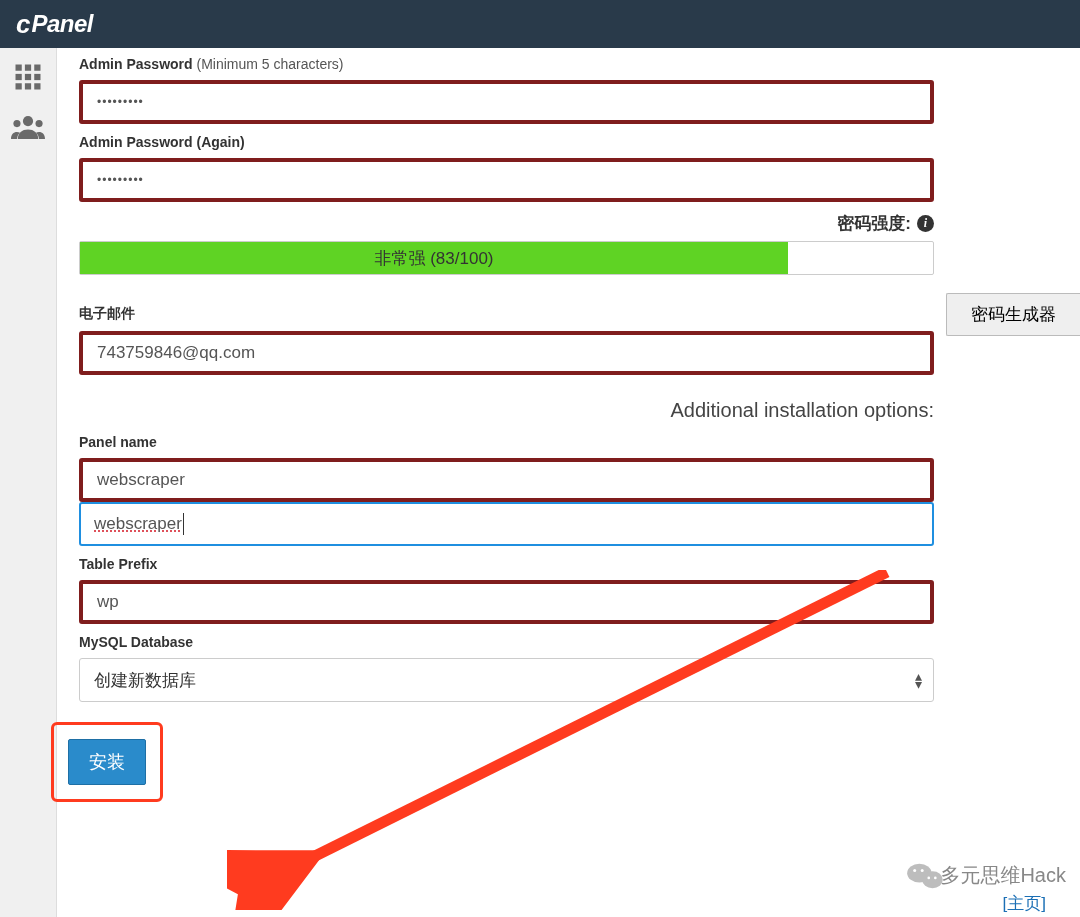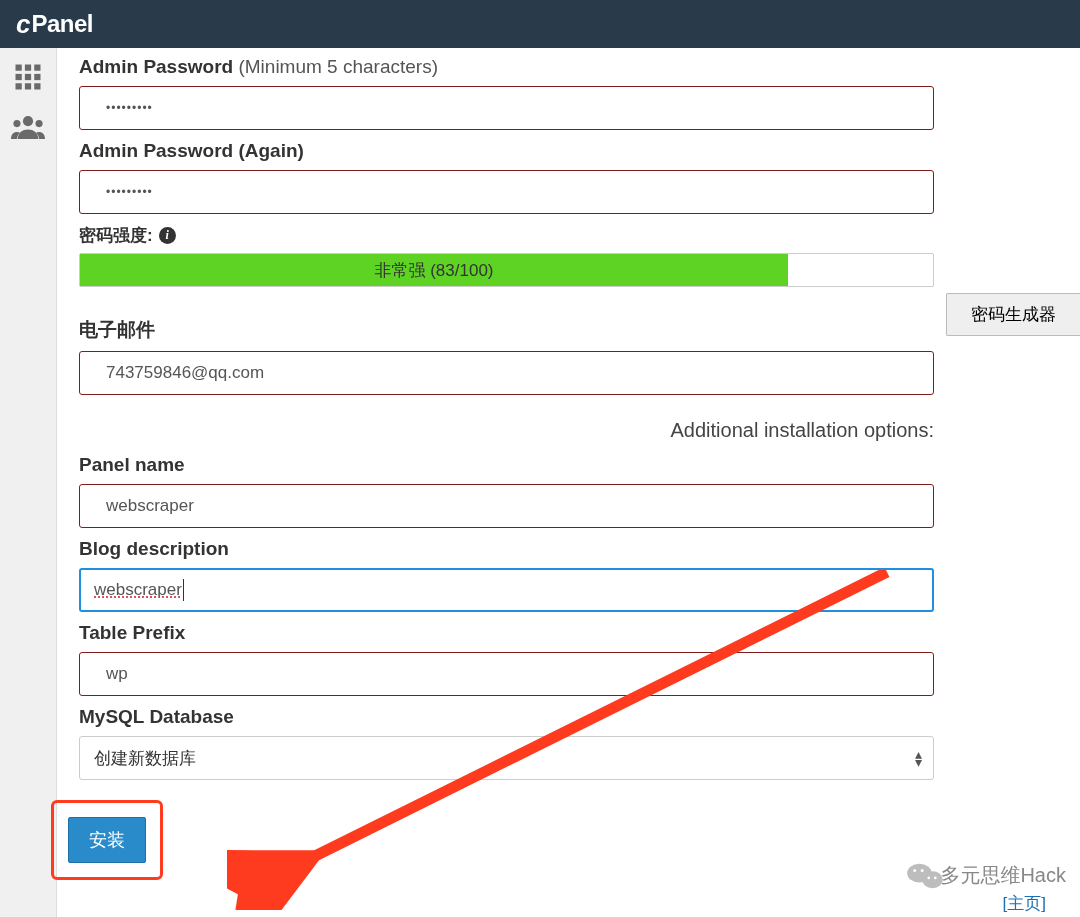--- a/index.html
+++ b/index.html
@@ -13,21 +13,21 @@
     color: #333;
   }
   .topbar {
     height: 48px;
     background: #293a4a;
     display: flex;
     align-items: center;
     padding: 0 16px;
   }
   .logo { display: flex; align-items: center; color: #fff; }
-  .logo-text { font-weight: 700; font-size: 24px; color:#fff; letter-spacing:-0.5px;}
+  .logo-text { font-style: italic; font-weight: 700; font-size: 24px; color:#fff; letter-spacing:-0.5px;}
   .logo-c { font-style: italic; font-weight: 700; font-size: 26px; color:#fff; margin-right:1px; }
   .layout { display: flex; height: calc(100% - 48px); }
   .sidebar {
     width: 57px;
     background: #f0f0f0;
     border-right: 1px solid #ddd;
     display: flex;
     flex-direction: column;
     align-items: center;
     padding-top: 14px;
@@ -36,31 +36,31 @@
   .side-icon { color: #666; display:flex; justify-content:center; }
   .content-wrap { flex: 1; display: flex; }
   .content {
     flex: 1;
     padding: 8px 0 0 22px;
     position: relative;
   }
   .form-col { width: 855px; }
   .label {
     font-weight: 700;
-    font-size: 19px;
+    font-size: 14px;
     color: #333;
     margin: 10px 0 8px 0;
   }
   .label .hint { font-weight: 400; color: #555; }
   .field {
     width: 100%;
     height: 44px;
-    border: 1px solid #7f1d1d;
+    border: 4px solid #7f1d1d;
     border-radius: 3px;
-    padding: 0 26px;
+    padding: 0 14px;
     font-size: 17px;
     color: #555;
     background: #fff;
   }
   .field.focused {
     border: 2px solid #1f8fe0;
     outline: none;
     padding: 0 13px;
   }
   .underline-red {
@@ -69,20 +69,21 @@
     text-decoration-color: #d9333f;
     text-underline-offset: 2px;
   }
   .strength-row {
     display: flex;
     align-items: center;
     gap: 6px;
     margin: 10px 0 6px 0;
     font-weight: 700;
     font-size: 17px;
+    justify-content: flex-end;
   }
   .info-icon {
     width: 17px; height: 17px; border-radius: 50%;
     background: #333; color: #fff; font-size: 12px;
     display: inline-flex; align-items: center; justify-content: center;
     font-style: italic; font-family: serif;
   }
   .strength-bar {
     width: 100%; height: 34px;
     border: 1px solid #ccc; border-radius: 2px;
@@ -233,21 +234,20 @@
         </div>
 
         <div class="label" style="margin-top:30px;">电子邮件</div>
         <input class="field" type="text" value="743759846@qq.com" style="">
 
         <div class="section-title">Additional installation options:</div>
 
         <div class="label">Panel name</div>
         <input class="field" type="text" value="webscraper" style="">
 
-        <div class="label">Blog description</div>
         <div class="field focused" style="display:flex;align-items:center;">
           <span class="underline-red">webscraper</span>
             <span style="display:inline-block;width:1px;height:22px;background:#333;margin-left:1px;"></span>
         </div>
 
         <div class="label">Table Prefix</div>
         <input class="field" type="text" value="wp" style="">
 
         <div class="label">MySQL Database</div>
         <div class="select-wrap">

